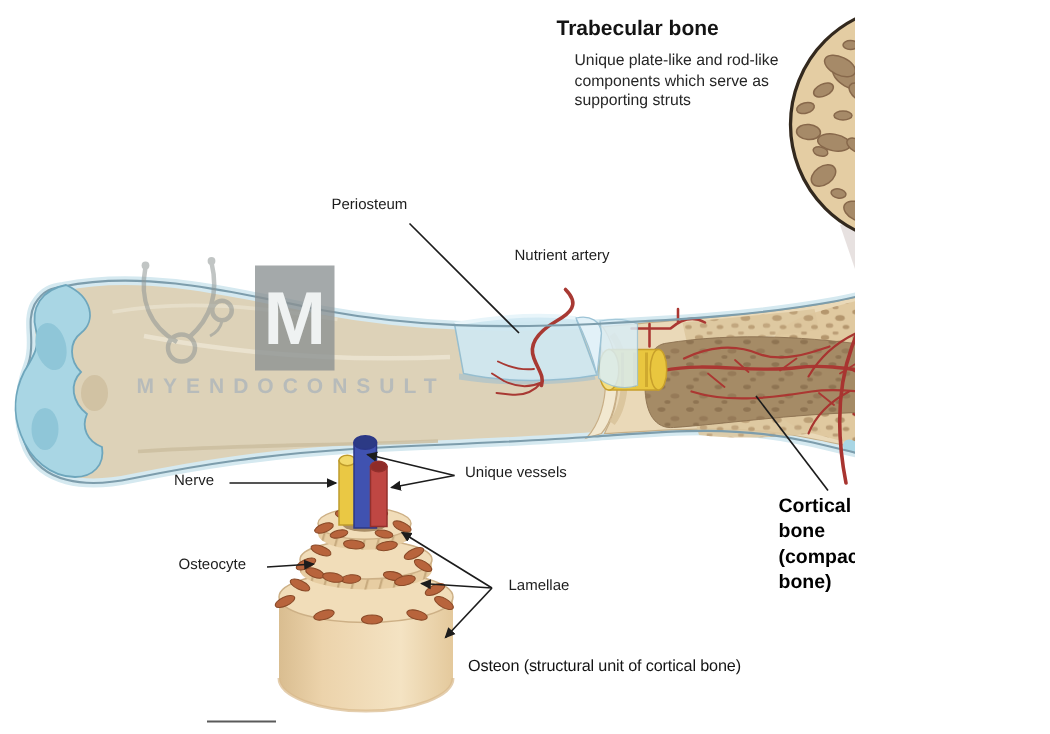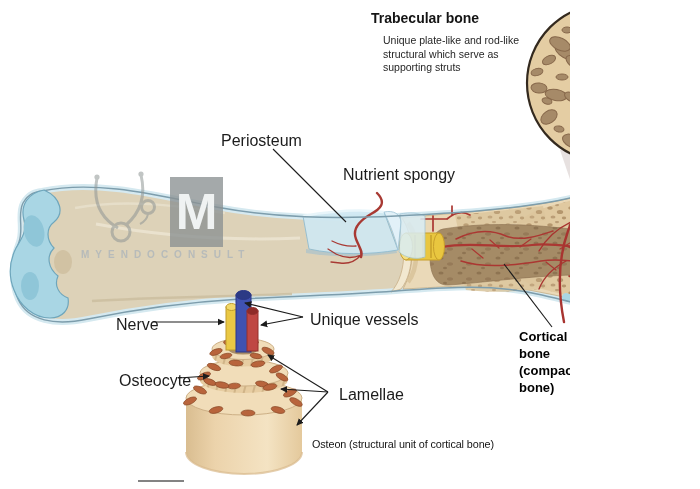--- a/index.html
+++ b/index.html
@@ -1,25 +1,25 @@
 <!DOCTYPE html>
 <html><head>
 <meta charset="utf-8">
 <style>
   html,body{margin:0;padding:0;background:#fff;}
   .canvas{position:relative;width:570px;height:489px;background:#ffffff;overflow:hidden;
           font-family:"Liberation Sans",sans-serif;}
   .canvas svg.art{position:absolute;left:0;top:0;}
-  .lbl{position:absolute;color:#1c1c1c;font-size:16px;line-height:1.25;white-space:nowrap;text-align:center;}
+  .lbl{position:absolute;color:#1c1c1c;font-size:10px;line-height:1.25;white-space:nowrap;text-align:center;}
   .hd{font-weight:bold;font-size:13px;line-height:1.3;}
   .tb-block{position:absolute;left:371px;top:9px;color:#141414;}
   .tb-desc{margin-top:7px;font-size:10.5px;line-height:1.3;color:#262626;margin-left:12px;}
   .cort-block{position:absolute;left:519px;top:329px;}
   .osteon-cap{position:absolute;left:312px;top:438px;font-weight:normal;font-size:10.8px;color:#141414;letter-spacing:-0.1px;}
-  .wm-text{position:absolute;left:81px;top:249px;font-size:10px;font-weight:700;
+  .wm-text{position:absolute;left:91px;top:249px;font-size:14px;font-weight:700;
            letter-spacing:6px;color:#b7bbba;}
   .m-box{position:absolute;left:170px;top:177px;width:53px;height:70px;
          background:rgba(139,145,146,0.78);display:flex;align-items:center;justify-content:center;}
   .m-box span{color:#eff2f2;font-weight:bold;font-size:50px;line-height:1;
               font-family:"Liberation Sans",sans-serif;}
 </style>
 </head>
 <body>
 
 <div class="canvas">
@@ -286,27 +286,27 @@
     <line x1="328" y1="392" x2="281" y2="389" marker-end="url(#arr)"></line>
     <line x1="328" y1="392" x2="297" y2="425" marker-end="url(#arr)"></line>
     <line x1="138" y1="481" x2="184" y2="481" stroke="#5a5a5a" stroke-width="1.4"></line>
   </g>
 </svg>
 
 <div class="tb-block">
   <div class="hd" style="font-size:14px">Trabecular bone</div>
   <div class="tb-desc">
     <div>Unique plate-like and rod-like</div>
-    <div>structural which serve as</div>
+    <div>components which serve as</div>
     <div>supporting struts</div>
   </div>
 </div>
 
 <div class="lbl" style="left:221px;top:131px">Periosteum</div>
-<div class="lbl" style="left:343px;top:165px">Nutrient spongy</div>
+<div class="lbl" style="left:343px;top:165px">Nutrient artery</div>
 <div class="lbl" style="left:116px;top:315px">Nerve</div>
 <div class="lbl" style="left:310px;top:310px">Unique vessels</div>
 <div class="lbl" style="left:119px;top:371px">Osteocyte</div>
 <div class="lbl" style="left:339px;top:385px">Lamellae</div>
 
 <div class="cort-block">
   <div class="hd">Cortical bone</div>
   <div class="hd">(compact bone)</div>
 </div>
 

